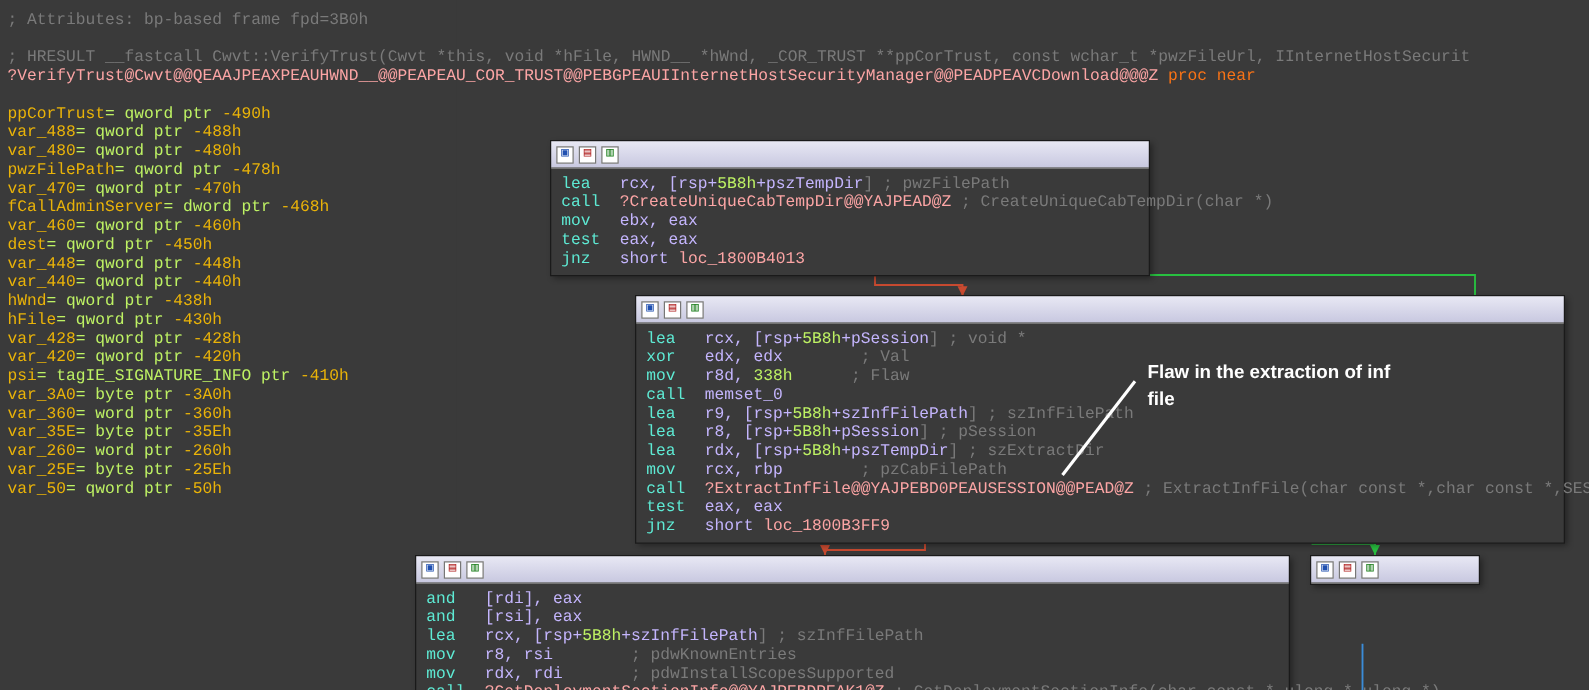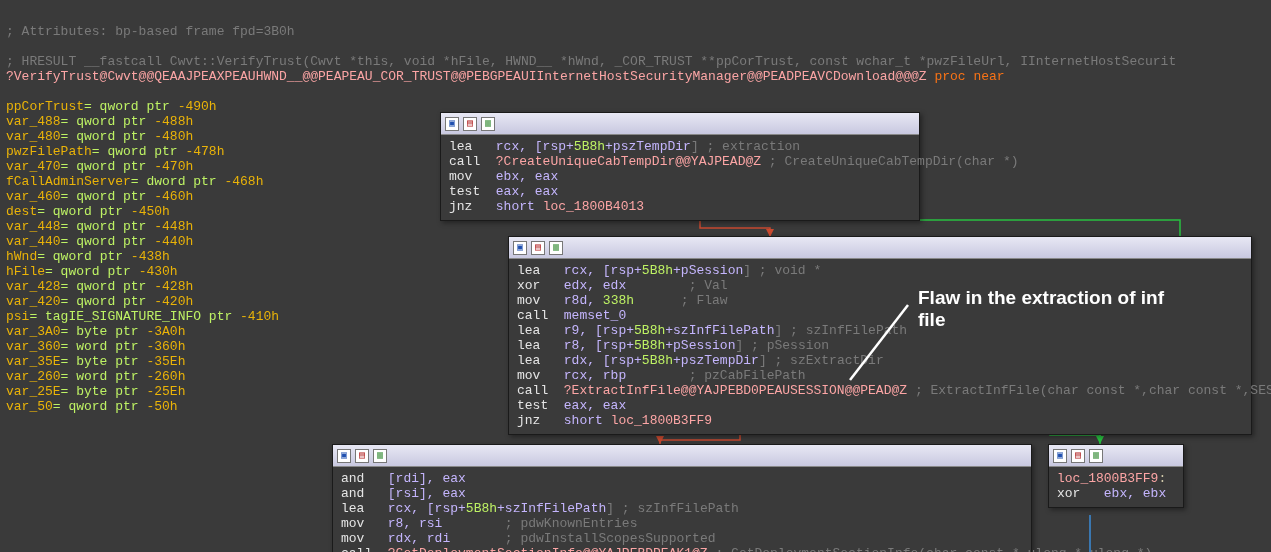--- a/index.html
+++ b/index.html
@@ -1,45 +1,45 @@
 <!DOCTYPE html>
 <html><head>
 <meta charset="utf-8">
 <style>
 
 html,body{margin:0;padding:0;width:1271px;height:552px;background:#3a3a3a;font-family:Consolas,"Courier New",monospace;font-size:13px;line-height:15px;color:#aaa;overflow:hidden}
 *{box-sizing:border-box}
 
 
 .c-cmt{color:#7a7a7a}
-.c-kw{color:#e5e5e5}         
+.c-kw{color:#5eead4}         
 .c-reg{color:#c4b5fd}
 .c-num{color:#bef264}
 .c-func{color:#fca5a5}
 .c-proc{color:#f97316}
 .c-cmt2{color:#7a7a7a}
 .c-off{color:#eab308}
 .c-eq{color:#bef264}
 .c-var{color:#eab308}
 
 
-#left{position:absolute;left:0;top:16px;width:365px;height:490px;background:#3a3a3a;white-space:pre;padding:8px 0 0 6px}
+#left{position:absolute;left:0;top:0;width:365px;height:490px;background:#3a3a3a;white-space:pre;padding:8px 0 0 6px}
 .srcline{display:block}
 
 
 .pane{position:absolute;background:#3a3a3a;border:1px solid #1a1a1a;box-shadow:2px 2px 5px rgba(0,0,0,.4)}
 .pane .titlebar{height:22px;background:linear-gradient(#e8e8f4,#c8c8e0);border-bottom:1px solid #888;display:flex;align-items:center;padding:0 4px;gap:4px}
 .ticon{width:14px;height:14px;display:flex;align-items:center;justify-content:center;font-size:10px;border:1px solid #777;background:#fff}
 .tic-a{color:#2050b0}
 .tic-b{color:#b02020}
 .tic-c{color:#208020}
 .pane .body{white-space:pre;padding:4px 8px 6px 8px;color:#d0c8a8}
 
 
-#anno-text{position:absolute;font-family:"Segoe UI",Arial,sans-serif;font-weight:bold;color:#fff;font-size:19px;line-height:22px}
+#anno-text{position:absolute;font-family:"Segoe UI",Arial,sans-serif;font-weight:bold;color:#fff;font-size:15px;line-height:22px}
 </style>
 </head>
 <body>
 
 <div id="left"><span class="srcline c-cmt">; Attributes: bp-based frame fpd=3B0h</span><span class="srcline"> </span><span class="srcline c-cmt">; HRESULT __fastcall Cwvt::VerifyTrust(Cwvt *this, void *hFile, HWND__ *hWnd, _COR_TRUST **ppCorTrust, const wchar_t *pwzFileUrl, IInternetHostSecurit</span><span class="srcline"><span class="c-func">?VerifyTrust@Cwvt@@QEAAJPEAXPEAUHWND__@@PEAPEAU_COR_TRUST@@PEBGPEAUIInternetHostSecurityManager@@PEADPEAVCDownload@@@Z</span> <span class="c-proc">proc</span> <span class="c-proc">near</span></span><span class="srcline"> </span><span class="srcline"><span class="c-var">ppCorTrust</span><span class="c-eq">= qword ptr </span><span class="c-off">-490h</span></span><span class="srcline"><span class="c-var">var_488</span><span class="c-eq">= qword ptr </span><span class="c-off">-488h</span></span><span class="srcline"><span class="c-var">var_480</span><span class="c-eq">= qword ptr </span><span class="c-off">-480h</span></span><span class="srcline"><span class="c-var">pwzFilePath</span><span class="c-eq">= qword ptr </span><span class="c-off">-478h</span></span><span class="srcline"><span class="c-var">var_470</span><span class="c-eq">= qword ptr </span><span class="c-off">-470h</span></span><span class="srcline"><span class="c-var">fCallAdminServer</span><span class="c-eq">= dword ptr </span><span class="c-off">-468h</span></span><span class="srcline"><span class="c-var">var_460</span><span class="c-eq">= qword ptr </span><span class="c-off">-460h</span></span><span class="srcline"><span class="c-var">dest</span><span class="c-eq">= qword ptr </span><span class="c-off">-450h</span></span><span class="srcline"><span class="c-var">var_448</span><span class="c-eq">= qword ptr </span><span class="c-off">-448h</span></span><span class="srcline"><span class="c-var">var_440</span><span class="c-eq">= qword ptr </span><span class="c-off">-440h</span></span><span class="srcline"><span class="c-var">hWnd</span><span class="c-eq">= qword ptr </span><span class="c-off">-438h</span></span><span class="srcline"><span class="c-var">hFile</span><span class="c-eq">= qword ptr </span><span class="c-off">-430h</span></span><span class="srcline"><span class="c-var">var_428</span><span class="c-eq">= qword ptr </span><span class="c-off">-428h</span></span><span class="srcline"><span class="c-var">var_420</span><span class="c-eq">= qword ptr </span><span class="c-off">-420h</span></span><span class="srcline"><span class="c-var">psi</span><span class="c-eq">= tagIE_SIGNATURE_INFO ptr </span><span class="c-off">-410h</span></span><span class="srcline"><span class="c-var">var_3A0</span><span class="c-eq">= byte ptr </span><span class="c-off">-3A0h</span></span><span class="srcline"><span class="c-var">var_360</span><span class="c-eq">= word ptr </span><span class="c-off">-360h</span></span><span class="srcline"><span class="c-var">var_35E</span><span class="c-eq">= byte ptr </span><span class="c-off">-35Eh</span></span><span class="srcline"><span class="c-var">var_260</span><span class="c-eq">= word ptr </span><span class="c-off">-260h</span></span><span class="srcline"><span class="c-var">var_25E</span><span class="c-eq">= byte ptr </span><span class="c-off">-25Eh</span></span><span class="srcline"><span class="c-var">var_50</span><span class="c-eq">= qword ptr </span><span class="c-off">-50h</span></span></div>
 
 <svg width="1271" height="552" style="position:absolute;left:0;top:0;pointer-events:none">
 
   <polyline points="700,213 700,228 770,228 770,237" fill="none" stroke="#c84a30" stroke-width="1.5"></polyline>
   <polygon points="770,237 766,229 774,229" fill="#c84a30"></polygon>
@@ -54,21 +54,21 @@
 
   <polyline points="1090,515 1090,552" fill="none" stroke="#3b8cd8" stroke-width="1.5"></polyline>
 </svg>
 
 <div class="pane" id="pane1" style="left:440px;top:112px;width:480px">
   <div class="titlebar">
     <span class="ticon tic-a">▣</span>
     <span class="ticon tic-b">▤</span>
     <span class="ticon tic-c">▥</span>
   </div>
-  <div class="body" id="pane1-body"><span class="c-kw">lea   </span><span class="c-reg">rcx, [rsp+</span><span class="c-num">5B8h</span><span class="c-reg">+pszTempDir</span><span class="c-cmt2">] ; extraction</span>
+  <div class="body" id="pane1-body"><span class="c-kw">lea   </span><span class="c-reg">rcx, [rsp+</span><span class="c-num">5B8h</span><span class="c-reg">+pszTempDir</span><span class="c-cmt2">] ; pwzFilePath</span>
 <span class="c-kw">call  </span><span class="c-func">?CreateUniqueCabTempDir@@YAJPEAD@Z</span><span class="c-cmt2"> ; CreateUniqueCabTempDir(char *)</span>
 <span class="c-kw">mov   </span><span class="c-reg">ebx, eax</span>
 <span class="c-kw">test  </span><span class="c-reg">eax, eax</span>
 <span class="c-kw">jnz   </span><span class="c-reg">short </span><span class="c-func">loc_1800B4013</span></div>
 </div>
 
 <div class="pane" id="pane2" style="left:508px;top:236px;width:744px">
   <div class="titlebar">
     <span class="ticon tic-a">▣</span>
     <span class="ticon tic-b">▤</span>
@@ -101,21 +101,20 @@
 <span class="c-kw">call  </span><span class="c-func">?GetDeploymentSectionInfo@@YAJPEBDPEAK1@Z</span><span class="c-cmt2"> ; GetDeploymentSectionInfo(char const *,ulong *,ulong *)</span>
 </div>
 </div>
 
 <div class="pane" id="pane4" style="left:1048px;top:444px;width:136px">
   <div class="titlebar">
     <span class="ticon tic-a">▣</span>
     <span class="ticon tic-b">▤</span>
     <span class="ticon tic-c">▥</span>
   </div>
-  <div class="body" id="pane4-body"><span class="c-func">loc_1800B3FF9</span>:<br><span class="c-kw">xor   </span><span class="c-reg">ebx, ebx</span></div>
 </div>
 
 <div id="anno-text" style="left:918px;top:287px">
   <span>Flaw in the extraction of inf</span><br>
   <span>file</span>
 </div>
 <svg width="1271" height="552" style="position:absolute;left:0;top:0;pointer-events:none">
   <line x1="850" y1="380" x2="908" y2="305" stroke="#fff" stroke-width="2.5"></line>
 </svg>
 

